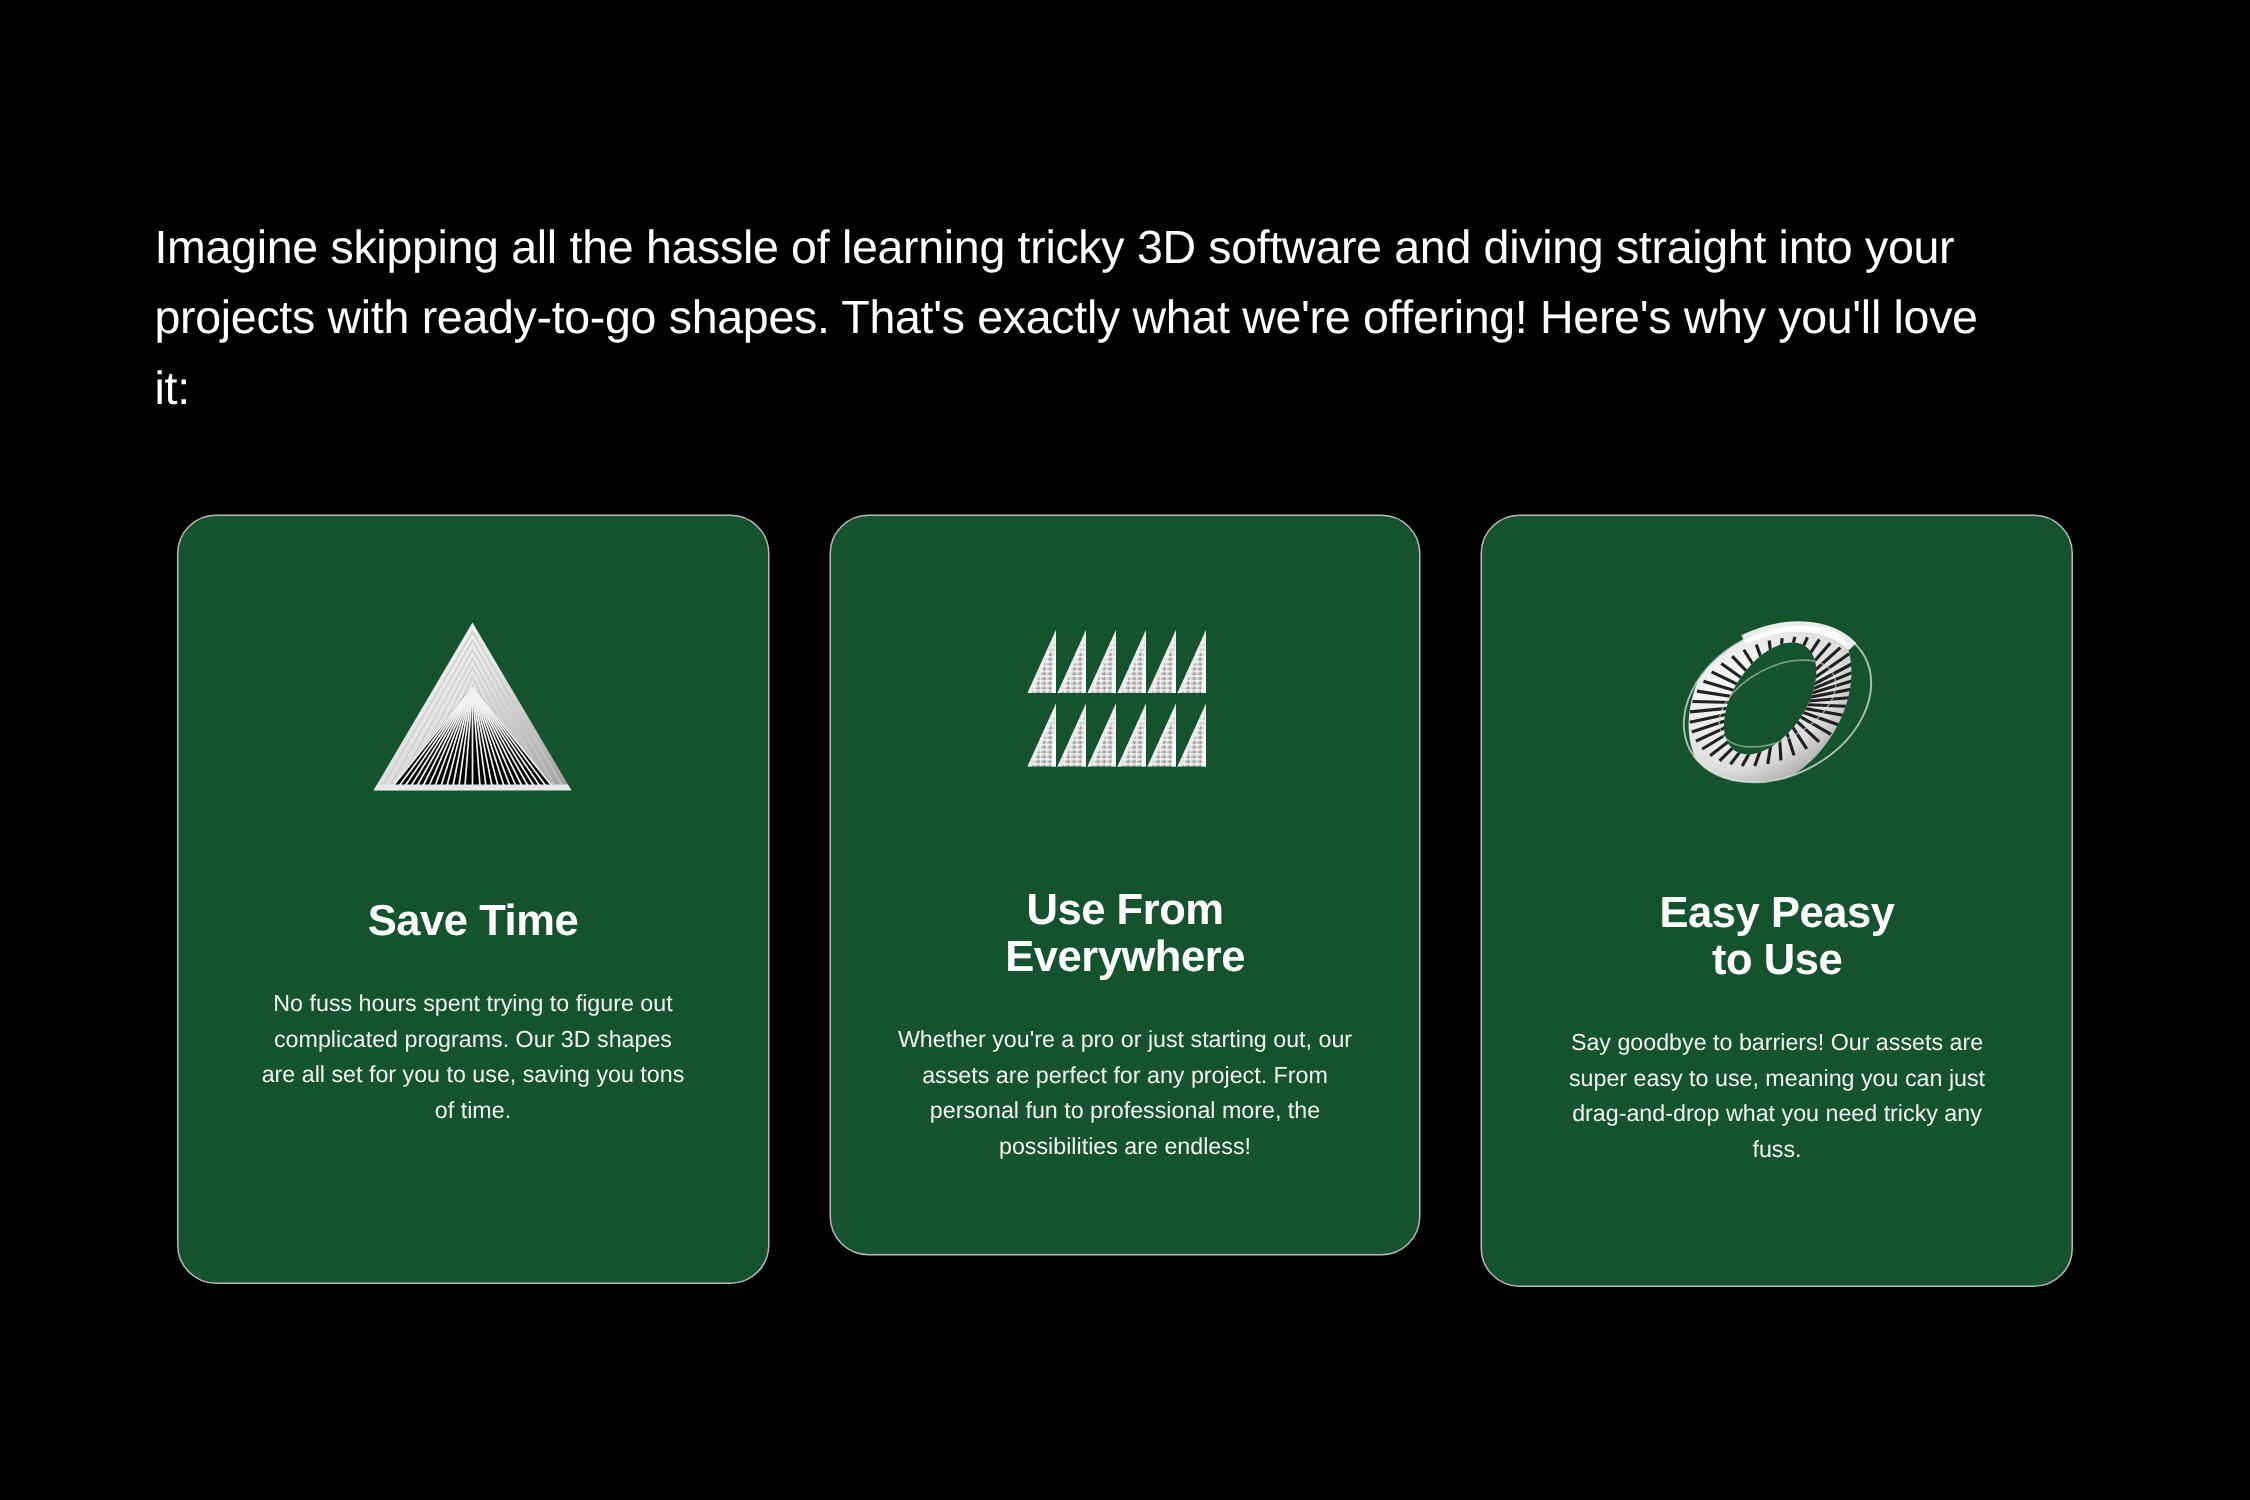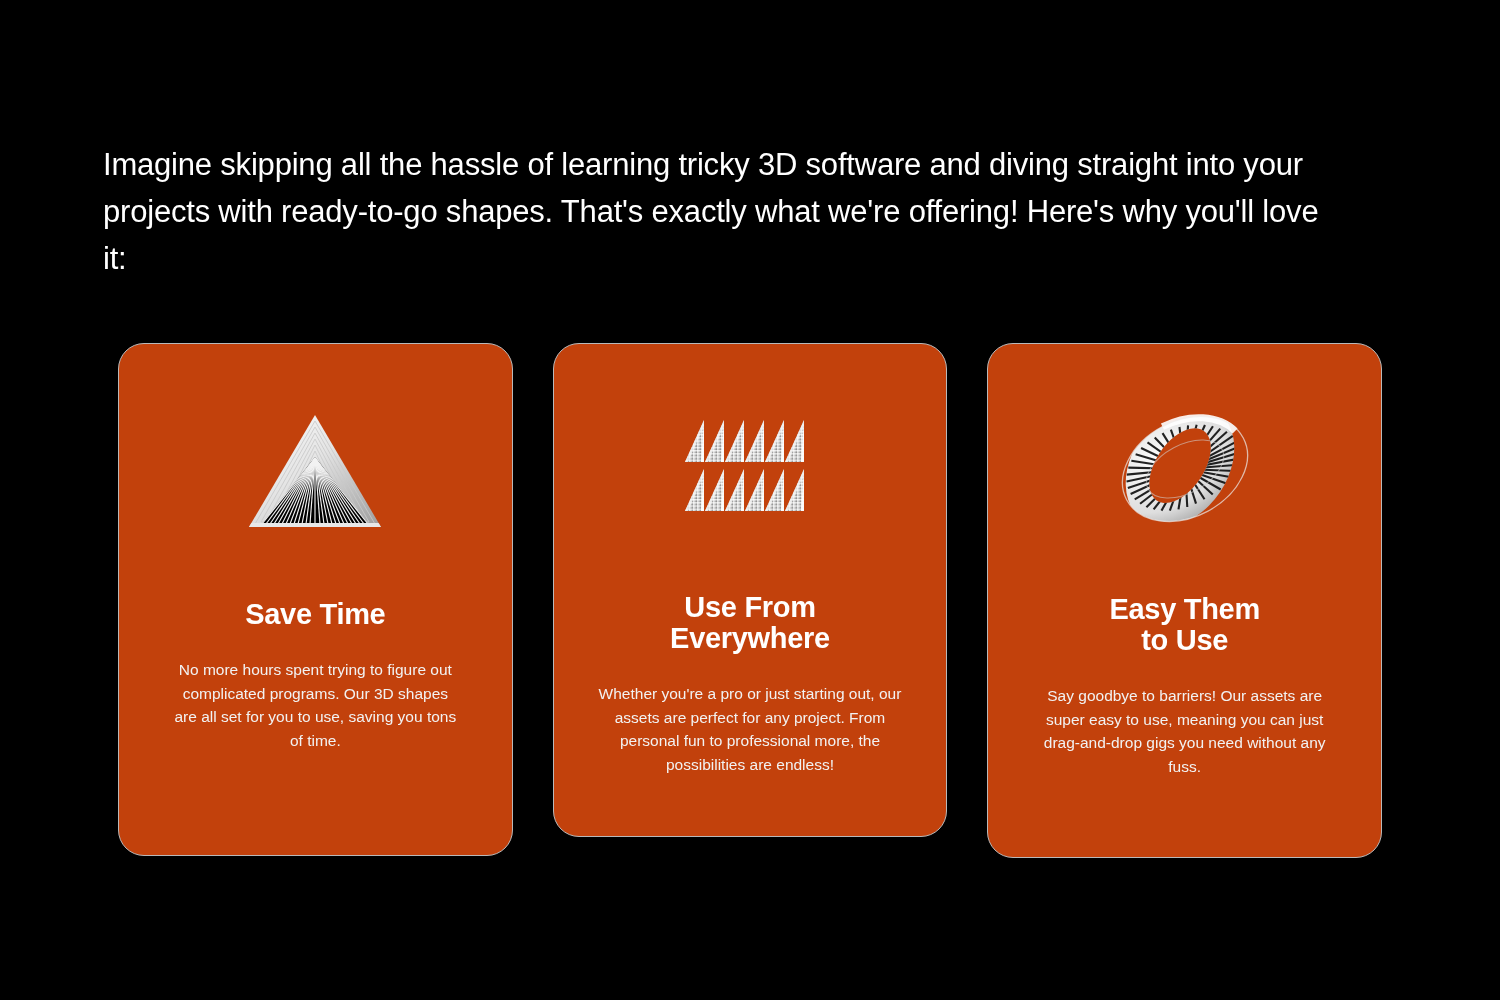--- a/index.html
+++ b/index.html
@@ -40,21 +40,21 @@
     width:1264px;
     display:flex;
     gap:40px;
     align-items:flex-start;
   }
 
   .card {
     width:395px;
     border:1px solid #b9b9b9;
     border-radius:26px;
-    background:#c2410c;
+    background:#14532d;
     display:flex;
     flex-direction:column;
     align-items:center;
     padding:0 26px;
     position:relative;
   }
 
   .card-1 { height:513px; }
   .card-2 { height:494px; }
   .card-3 { height:515px; }
@@ -156,21 +156,21 @@
             <line x1="70" y1="49" x2="111" y2="115"></line>
             <line x1="70" y1="49" x2="115" y2="115"></line>
             <line x1="70" y1="49" x2="119" y2="115"></line>
             <line x1="70" y1="49" x2="123" y2="115"></line>
           </g>
           <rect x="0" y="114" width="140" height="5" fill="#e8e8e8"></rect>
         </g>
       </svg>
     </div>
     <h3 class="card-title">Save Time</h3>
-    <p class="card-body">No more hours spent trying to figure out complicated programs. Our 3D shapes are all set for you to use, saving you tons of time.</p>
+    <p class="card-body">No fuss hours spent trying to figure out complicated programs. Our 3D shapes are all set for you to use, saving you tons of time.</p>
   </div>
 
   <div class="card card-2">
     <div class="icon-wrap">
       <svg class="icon-svg" width="130" height="100" viewBox="0 0 130 100">
         <defs>
           <linearGradient id="triG" x1="0" y1="0" x2="1" y2="0.6">
             <stop offset="0" stop-color="#ffffff"></stop>
             <stop offset="0.55" stop-color="#d7d7d7"></stop>
             <stop offset="1" stop-color="#8f8f8f"></stop>
@@ -270,18 +270,18 @@
               <line x1="73" y1="60" x2="130.8" y2="53.2"></line>
             </g>
           </g>
 
           <path d="M73,12 a 66,48 0 0,1 62,38" fill="none" stroke="#ffffff" stroke-width="7" opacity="0.9"></path>
           <ellipse cx="73" cy="60" rx="66" ry="48" fill="none" stroke="#ededed" stroke-width="1.3" opacity="0.7"></ellipse>
           <ellipse cx="73" cy="60" rx="42" ry="24" fill="none" stroke="#d5d5d5" stroke-width="1.1" opacity="0.55"></ellipse>
         </g>
       </svg>
     </div>
-    <h3 class="card-title">Easy Them
+    <h3 class="card-title">Easy Peasy
 to Use</h3>
-    <p class="card-body">Say goodbye to barriers! Our assets are super easy to use, meaning you can just drag-and-drop gigs you need without any fuss.</p>
+    <p class="card-body">Say goodbye to barriers! Our assets are super easy to use, meaning you can just drag-and-drop what you need tricky any fuss.</p>
   </div>
 
 </div>
 
 </body></html>

